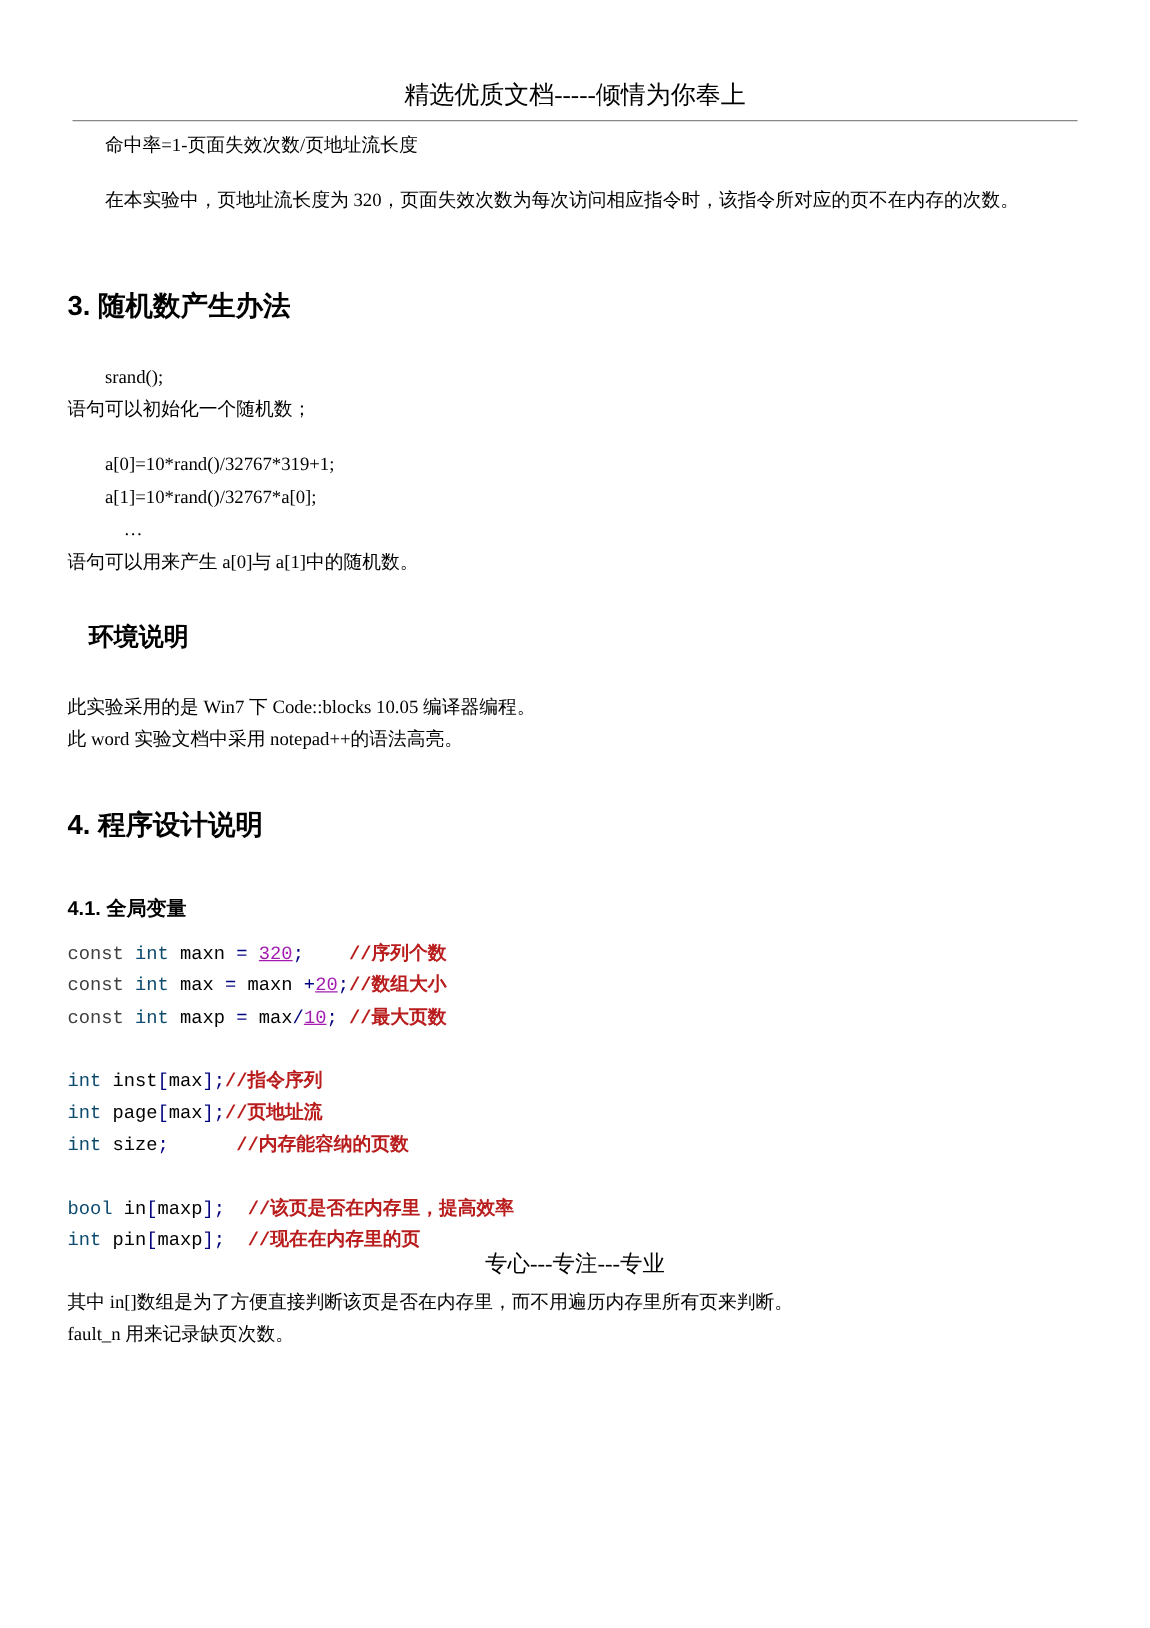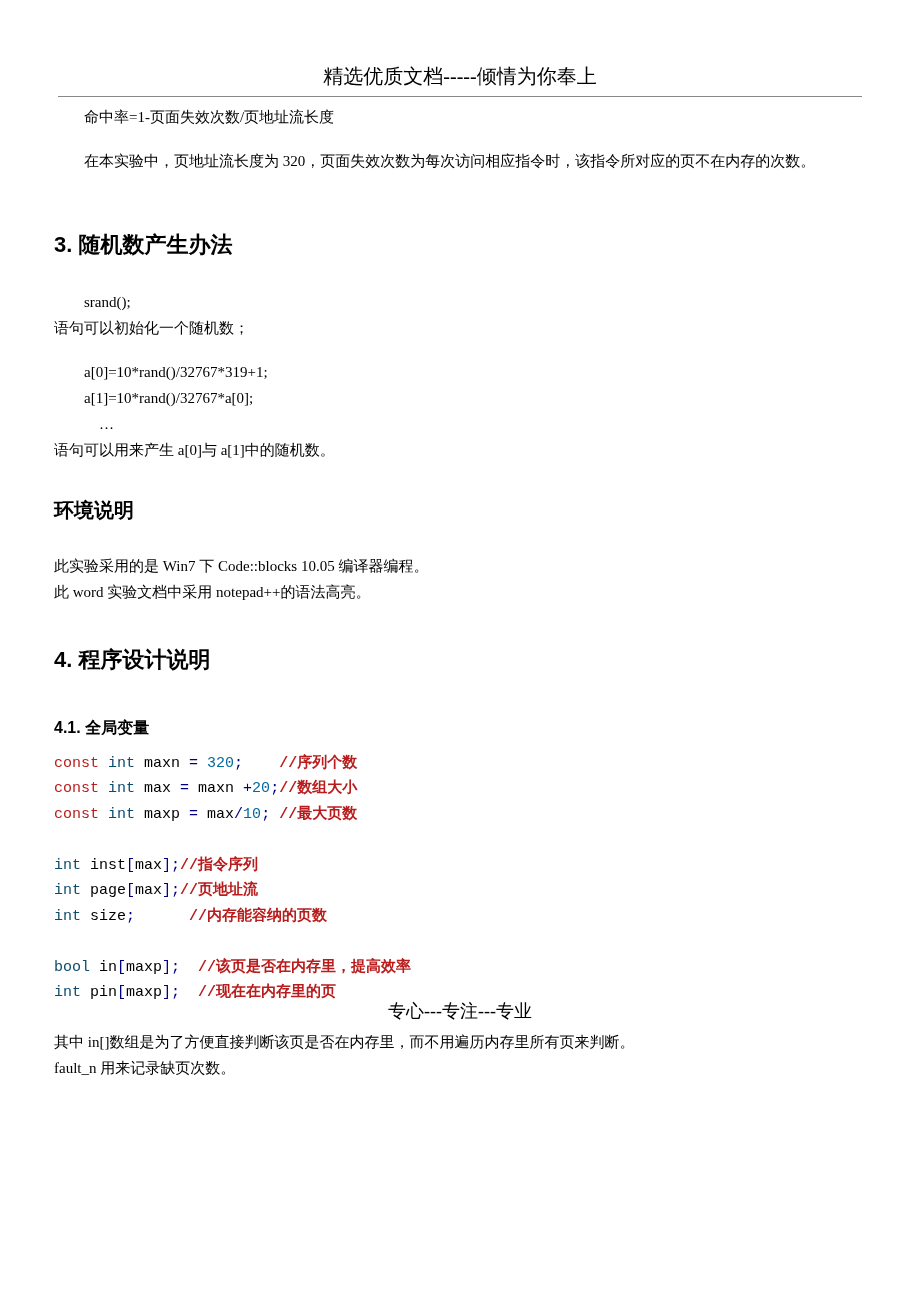--- a/index.html
+++ b/index.html
@@ -39,38 +39,38 @@
   .h2 {
     font-family: "SimHei", "黑体", sans-serif;
     font-weight: bold;
     font-size: 22px;
     margin: 18px 0 10px 0;
   }
   .h3 {
     font-family: "SimHei", "黑体", sans-serif;
     font-weight: bold;
     font-size: 20px;
-    margin: 12px 0 10px 0;
+    margin: 12px 0 10px 17px;
   }
   .h4 {
     font-family: "SimHei", "黑体", sans-serif;
     font-weight: bold;
     font-size: 16px;
     margin: 10px 0 10px 0;
   }
   .code-block {
     font-family: "Courier New", monospace;
     font-size: 15px;
     line-height: 1.7;
     white-space: pre;
     margin: 6px 0;
   }
-  .kw { color: #b91c1c; text-align: right; }
+  .kw { color: #404040; text-align: right; }
   .type { color: #0c4a6e; }
-  .num { color: #0369a1; }
+  .num { color: #a21caf; text-decoration: underline; }
   .op { color: #000080; }
   .comment { color: #b91c1c; font-weight: bold; }
   .footer {
     position: absolute;
     left: 0; right: 0;
     bottom: 36px;
     text-align: center;
     font-size: 18px;
     font-family: "SimSun", "宋体", serif;
   }

